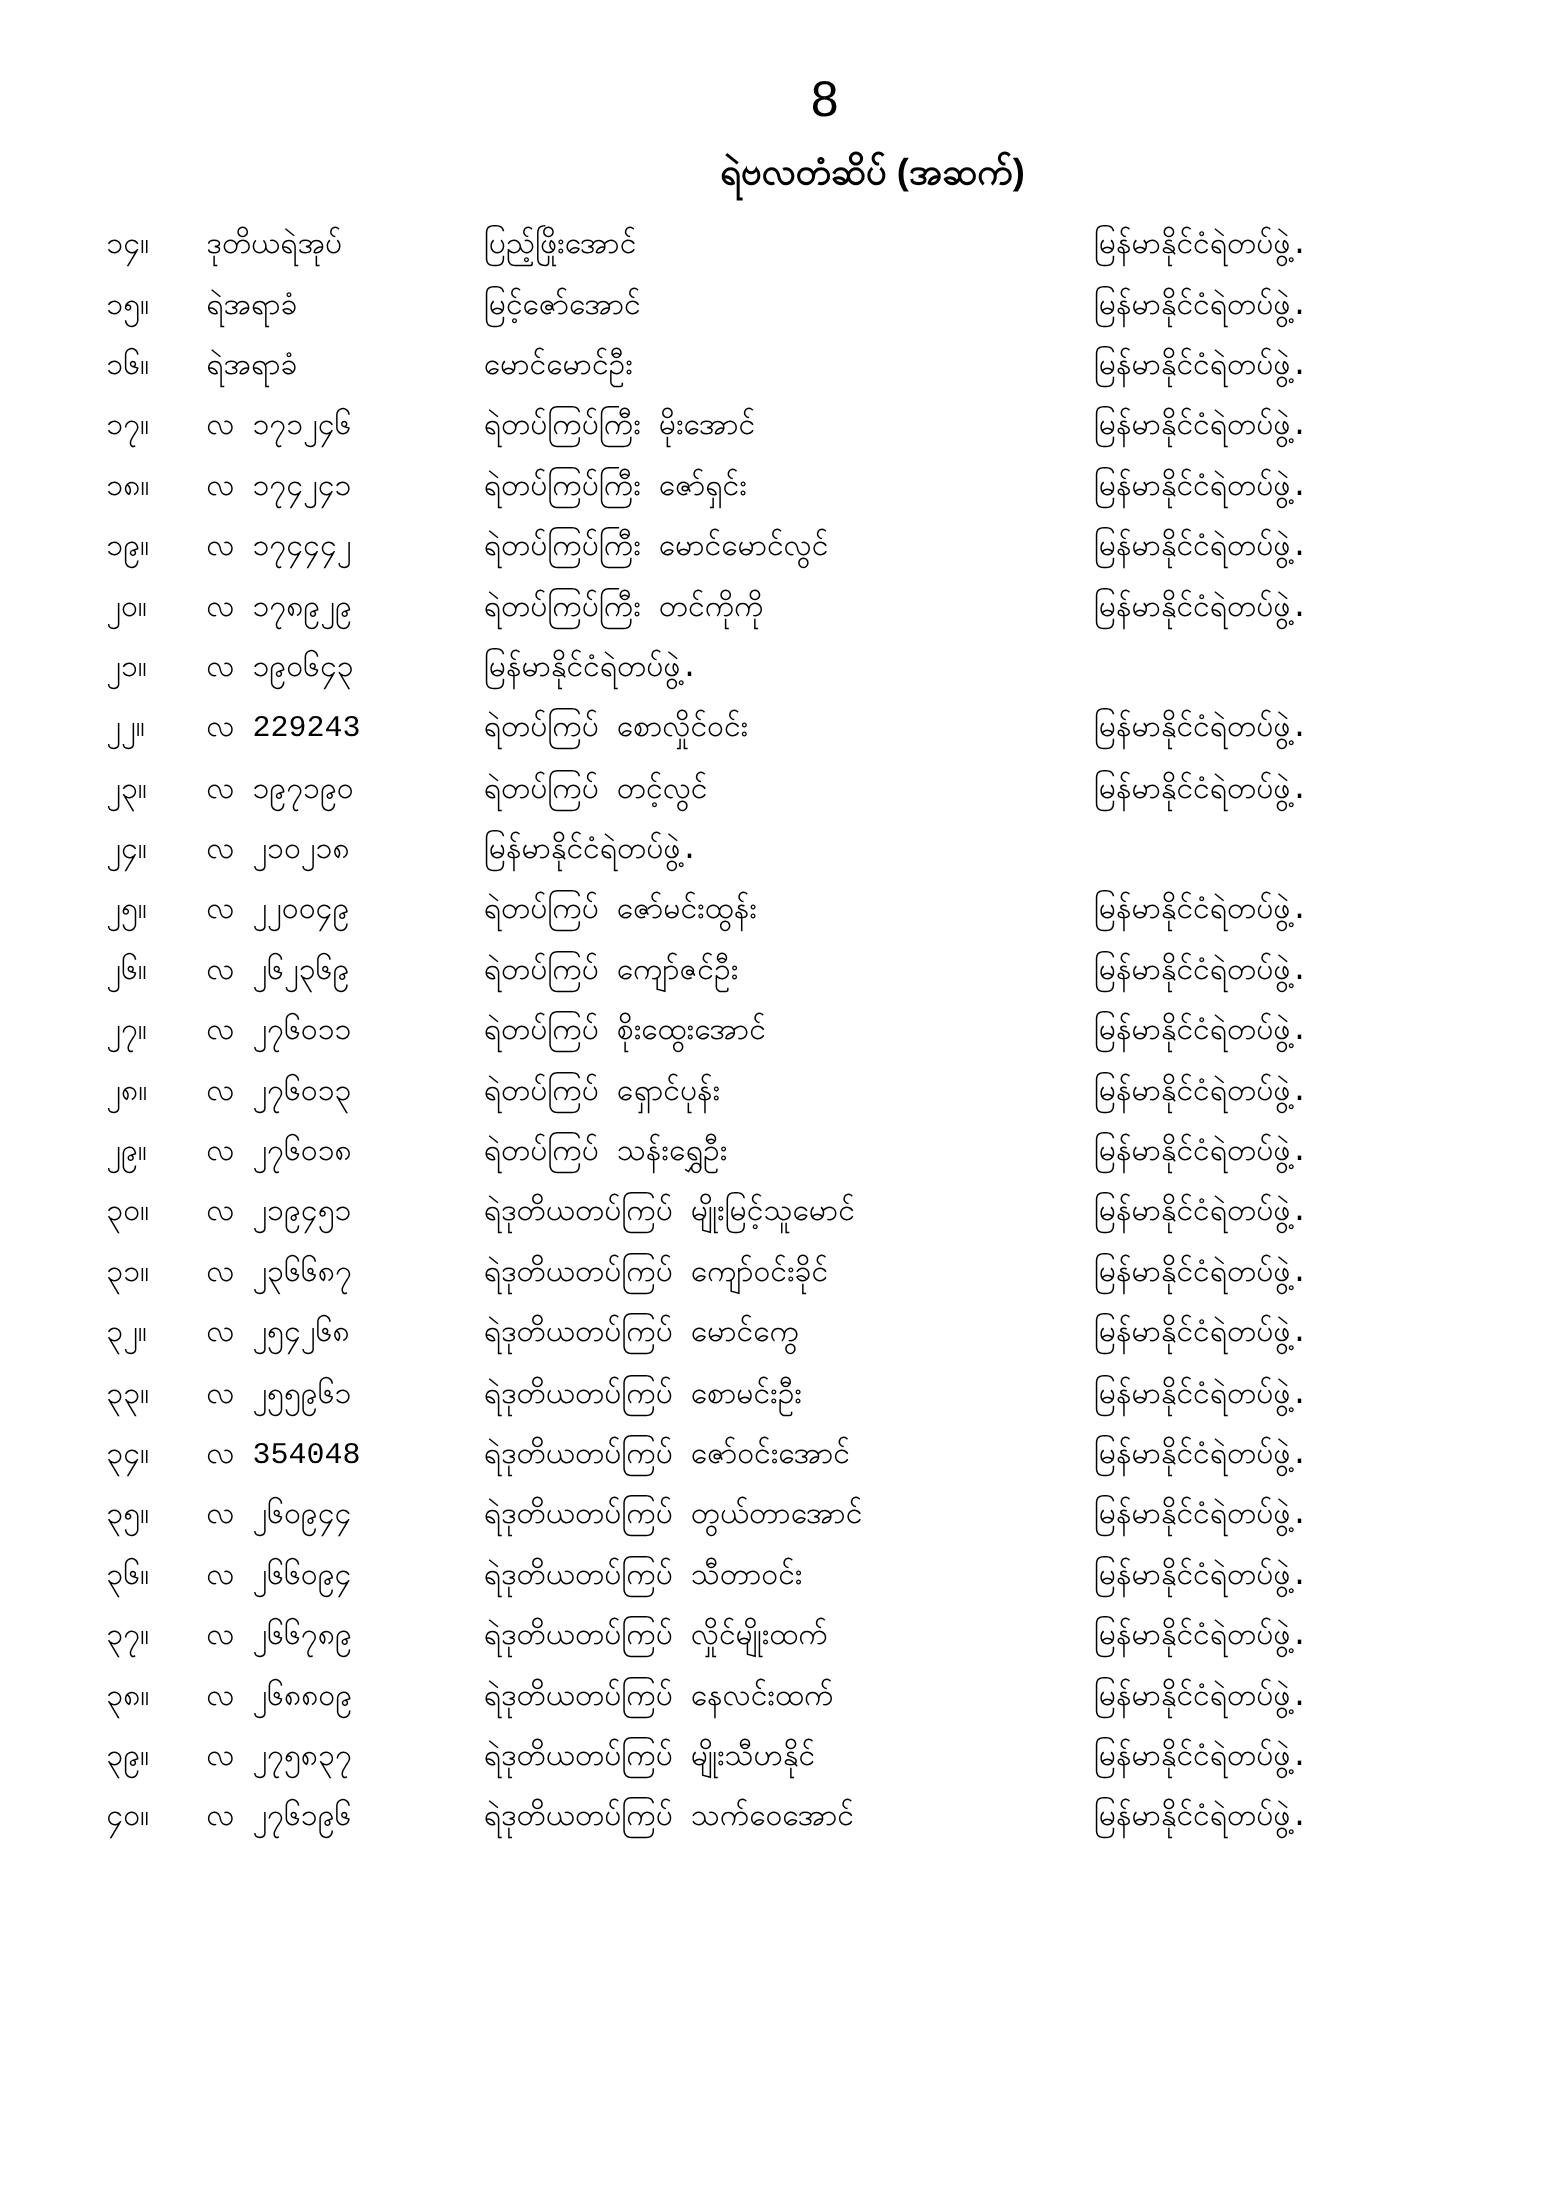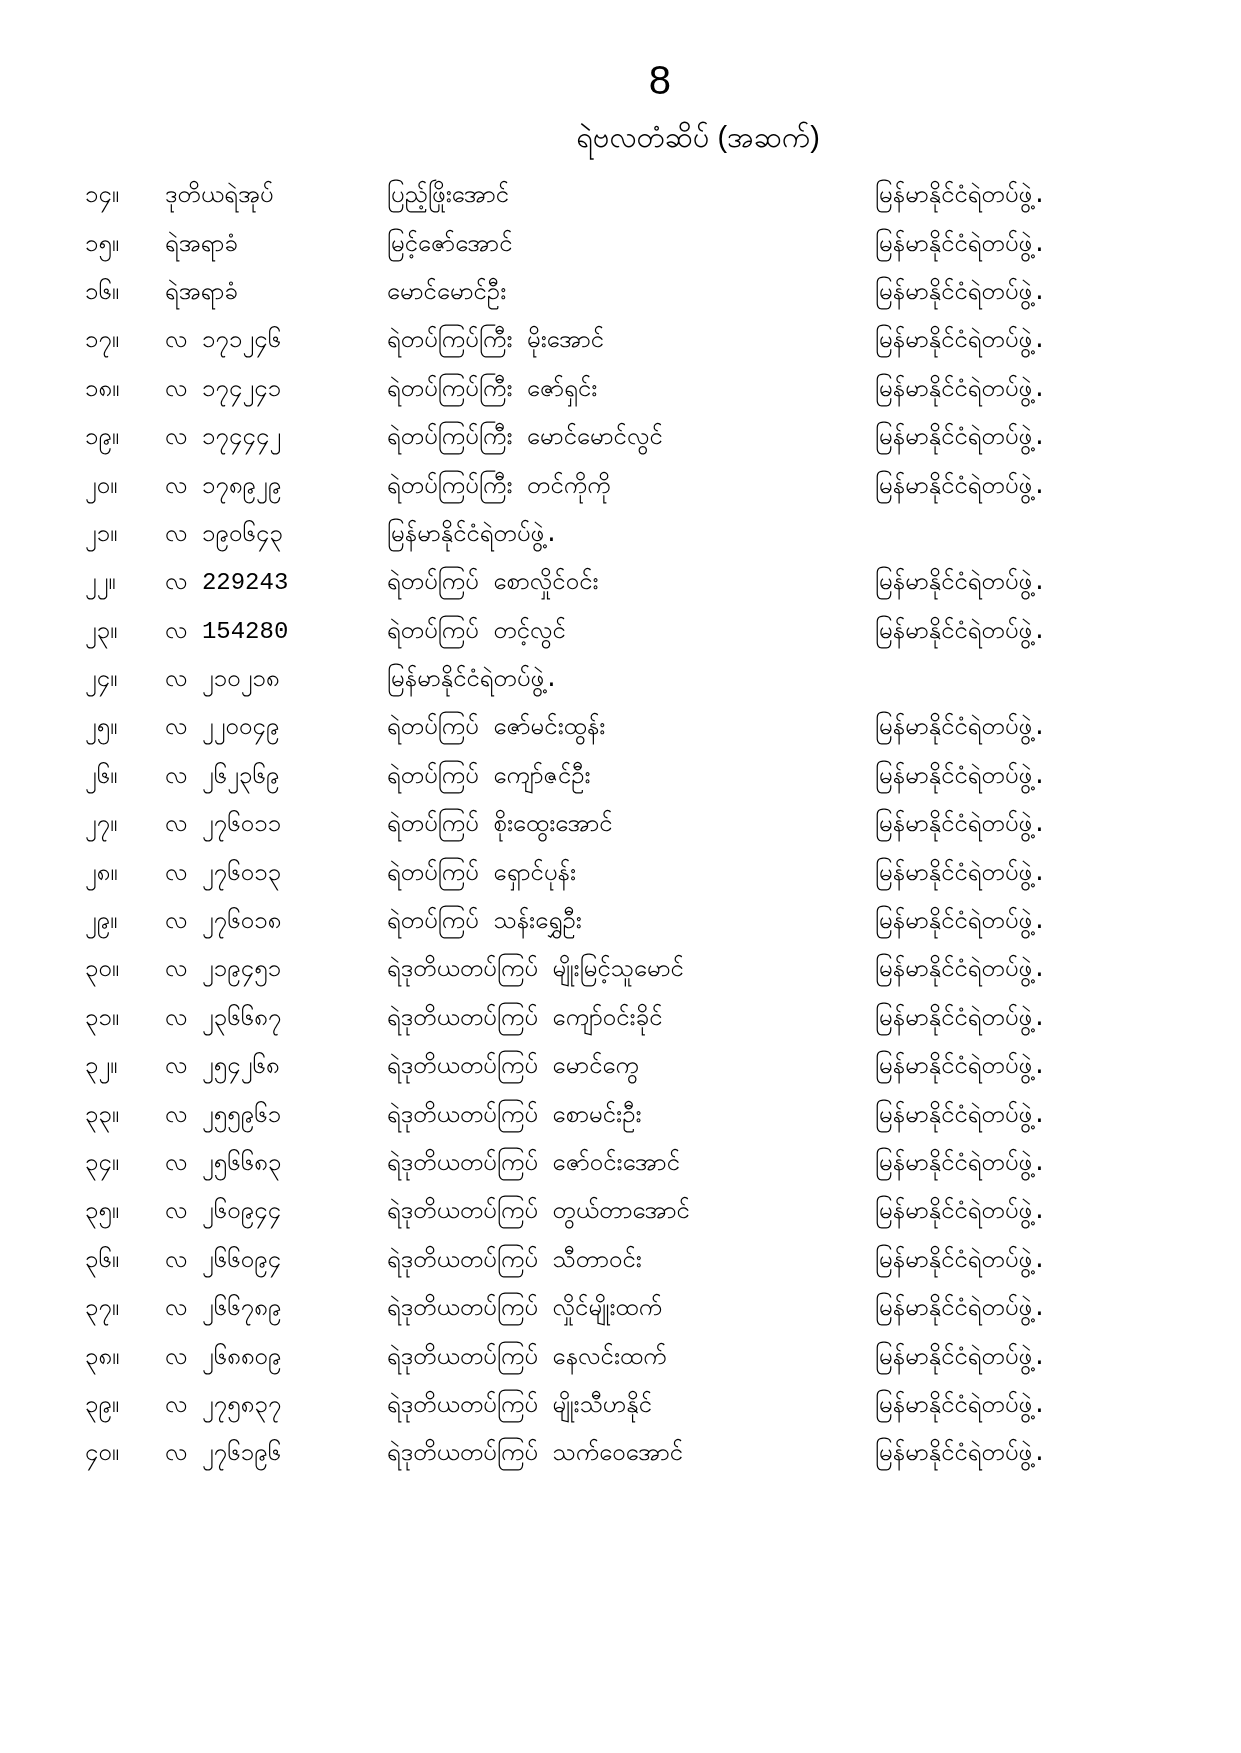--- a/index.html
+++ b/index.html
@@ -28,21 +28,21 @@
     font-weight: 400;
     letter-spacing: 0.5px;
   }
   .doc-title {
     position: absolute;
     top: 118px;
     left: 155px;
     width: 1086px;            
     text-align: center;
     font-size: 29px;
-    font-weight: 400;
+    font-weight: 700;
   }
   .roster {
     position: absolute;
     top: 172px;
     left: 85px;
     right: 40px;
   }
   .roster-row {
     display: grid;
     grid-template-columns: 80px 222px 488px 1fr;
@@ -121,21 +121,21 @@
 
   <div class="roster-row">
     <span class="cell">၂၂။</span>
     <span class="cell">လ 229243</span>
     <span class="cell">ရဲတပ်ကြပ် စောလှိုင်ဝင်း</span>
     <span class="cell">မြန်မာနိုင်ငံရဲတပ်ဖွဲ့.</span>
   </div>
 
   <div class="roster-row">
     <span class="cell">၂၃။</span>
-    <span class="cell">လ 154280</span>
+    <span class="cell">လ ၁၉၇၁၉၀</span>
     <span class="cell">ရဲတပ်ကြပ် တင့်လွင်</span>
     <span class="cell">မြန်မာနိုင်ငံရဲတပ်ဖွဲ့.</span>
   </div>
 
   <div class="roster-row">
     <span class="cell">၂၄။</span>
     <span class="cell">လ ၂၁၀၂၁၈</span>
     <span class="cell">မြန်မာနိုင်ငံရဲတပ်ဖွဲ့.</span>
   </div>
 
@@ -197,21 +197,21 @@
 
   <div class="roster-row">
     <span class="cell">၃၃။</span>
     <span class="cell">လ ၂၅၅၉၆၁</span>
     <span class="cell">ရဲဒုတိယတပ်ကြပ် စောမင်းဦး</span>
     <span class="cell">မြန်မာနိုင်ငံရဲတပ်ဖွဲ့.</span>
   </div>
 
   <div class="roster-row">
     <span class="cell">၃၄။</span>
-    <span class="cell">လ ၂၅၆၆၈၃</span>
+    <span class="cell">လ 354048</span>
     <span class="cell">ရဲဒုတိယတပ်ကြပ် ဇော်ဝင်းအောင်</span>
     <span class="cell">မြန်မာနိုင်ငံရဲတပ်ဖွဲ့.</span>
   </div>
 
   <div class="roster-row">
     <span class="cell">၃၅။</span>
     <span class="cell">လ ၂၆၀၉၄၄</span>
     <span class="cell">ရဲဒုတိယတပ်ကြပ် တွယ်တာအောင်</span>
     <span class="cell">မြန်မာနိုင်ငံရဲတပ်ဖွဲ့.</span>
   </div>

